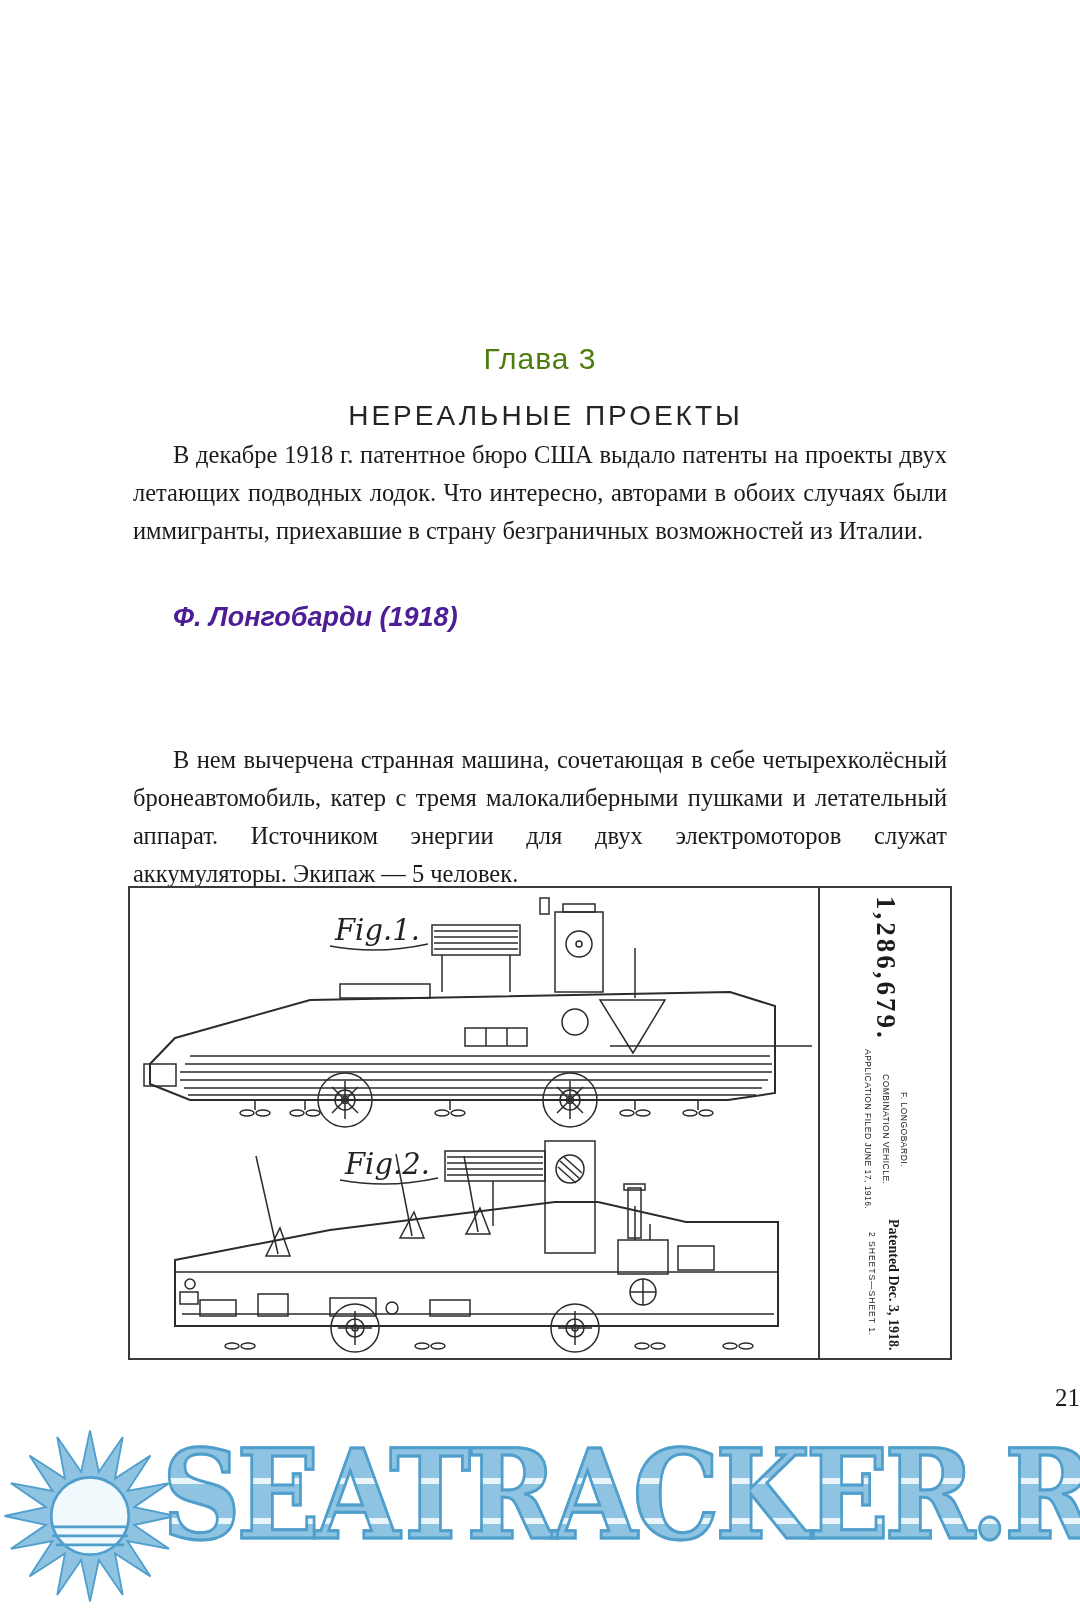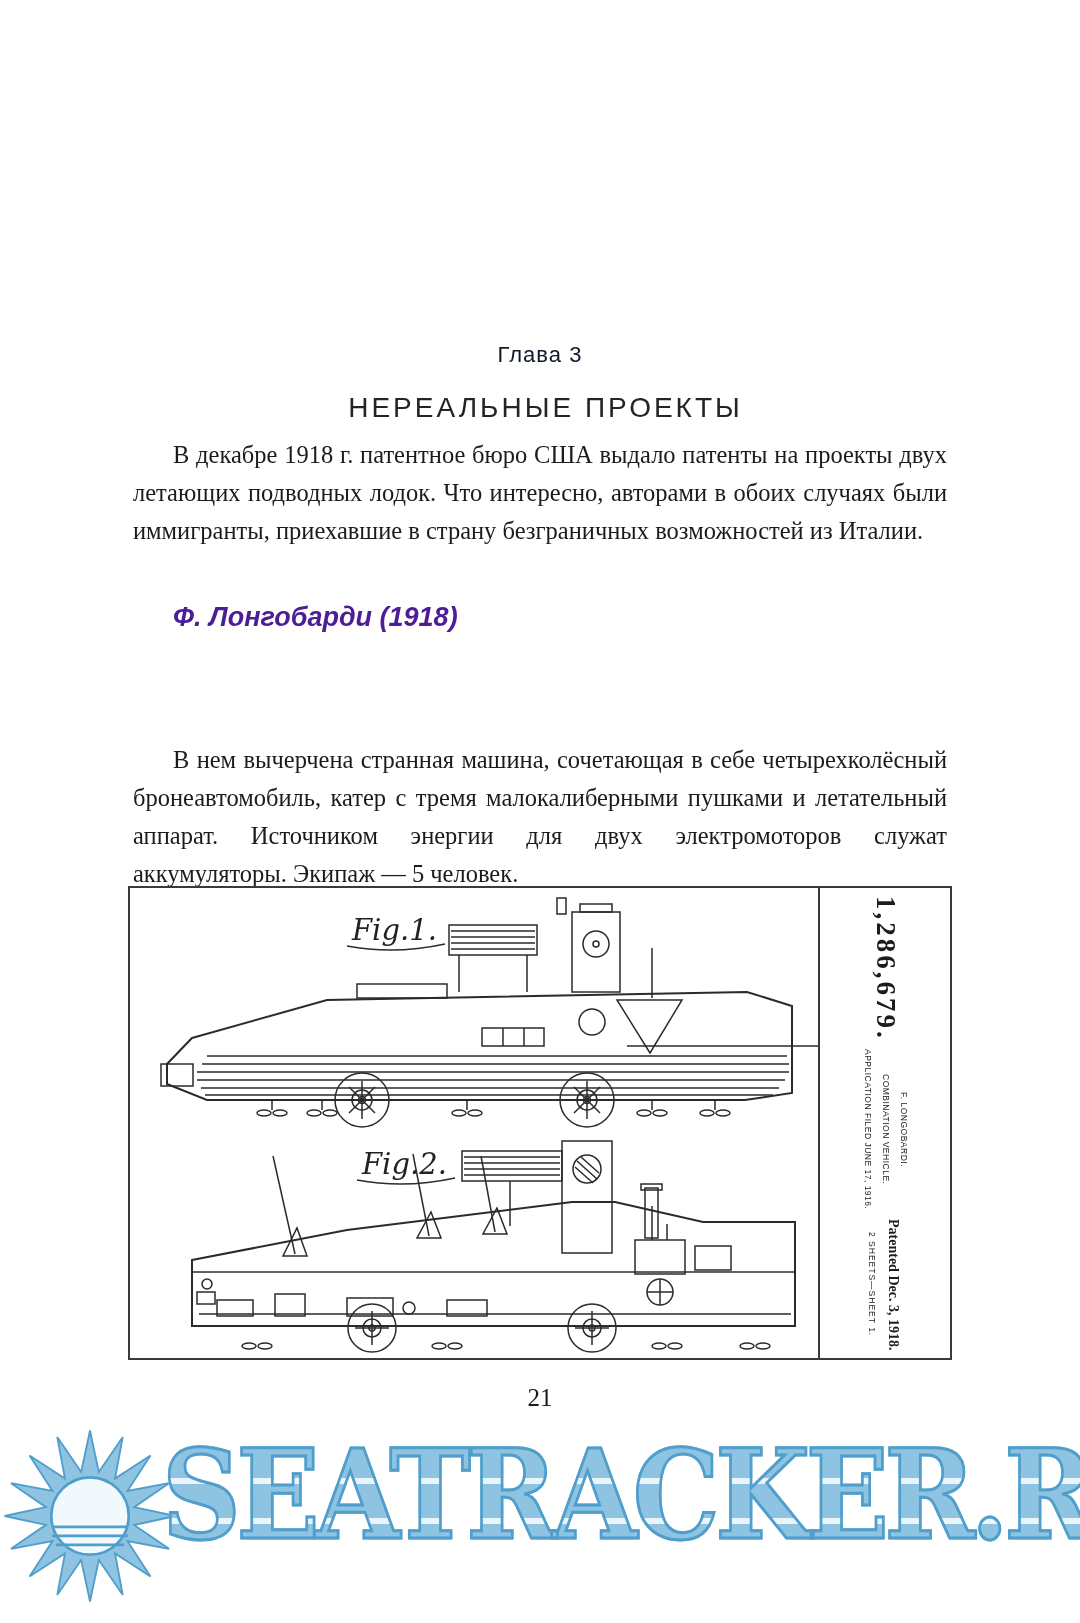--- a/index.html
+++ b/index.html
@@ -12,21 +12,21 @@
   .page {
     position: relative; width: 1080px; height: 1623px;
     background: #ffffff; overflow: hidden;
   }
 
   
   .chapter-block {
     position: absolute; top: 342px; left: 0; width: 1080px;
     text-align: center; font-family: "Liberation Sans", sans-serif;
   }
-  .chapter-label { font-size: 22px; font-weight: 400; color: #0f172a; letter-spacing: 1px; }
+  .chapter-label { font-size: 30px; font-weight: 400; color: #4d7c0f; letter-spacing: 1px; }
   .chapter-title { margin-top: 24px; font-size: 28px; font-weight: 400; color: #242424; letter-spacing: 3px; padding-left: 11px; }
 
   
   .body-para {
     position: absolute; left: 133px; width: 814px;
     font-size: 24.5px; line-height: 38px; text-align: justify;
     text-indent: 40px; hyphens: manual; color: #1b1b1b;
   }
   #para1 { top: 436px; }
   .section-heading {
@@ -37,21 +37,21 @@
   #para2 { top: 648px; }
   #para3 { top: 741px; }
 
   
   .patent-figure {
     position: absolute; left: 128px; top: 886px;
     width: 824px; height: 474px;
     border: 2px solid #3a3a3a; background: #fff;
     display: flex;
   }
-  .drawing { flex: 1 1 auto; position: relative; overflow: hidden; padding-left: 17px; }
+  .drawing { flex: 1 1 auto; position: relative; overflow: hidden; }
   .drawing svg { display: block; }
   .figure-sidebar {
     width: 132px; flex: 0 0 132px;
     border-left: 2px solid #3a3a3a;
     display: flex; flex-direction: column; justify-content: space-between; align-items: center;
     padding: 8px 0; font-family: "Liberation Serif", serif; color: #1c1c1c;
     overflow: hidden;
   }
   .patent-number {
     writing-mode: vertical-rl; font-size: 27px; font-weight: 700; letter-spacing: 3px;
@@ -60,21 +60,21 @@
     writing-mode: vertical-rl; font-size: 8.5px; letter-spacing: .5px;
     line-height: 2.1; text-align: center; font-family: "Liberation Sans", sans-serif; color: #222;
   }
   .patent-date { writing-mode: vertical-rl; text-align: center; line-height: 1.9; }
   .patented-line { font-size: 14px; font-weight: 600; }
   .sheets-line { font-size: 8.5px; letter-spacing: 1px; font-family: "Liberation Sans", sans-serif; }
 
   
   .page-number {
     position: absolute; top: 1384px; left: 0; width: 1080px;
-    text-align: center; font-size: 25px; color: #1b1b1b;
+    text-align: right; font-size: 25px; color: #1b1b1b;
   }
 
   
   .watermark { position: absolute; left: 0; top: 1420px; width: 1080px; height: 190px; }
   .sun { position: absolute; left: 0; top: 6px; }
   .watermark-text {
     position: absolute; left: 162px; top: 2px; white-space: nowrap;
     font-family: "DejaVu Serif", serif; font-weight: 700;
     font-size: 124px; letter-spacing: -5px;
     transform: scaleX(.88); transform-origin: left top;

